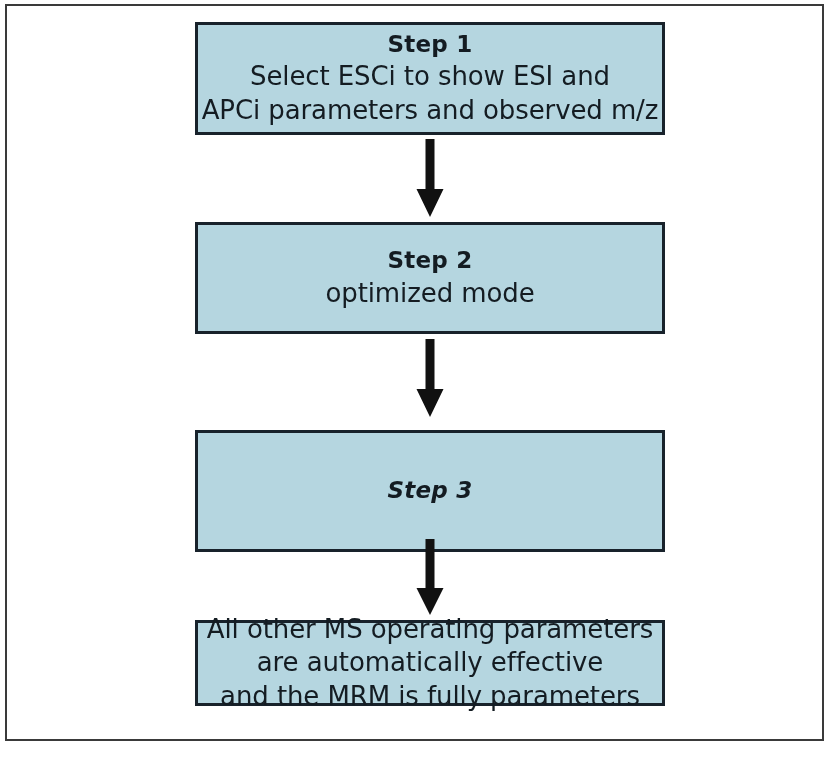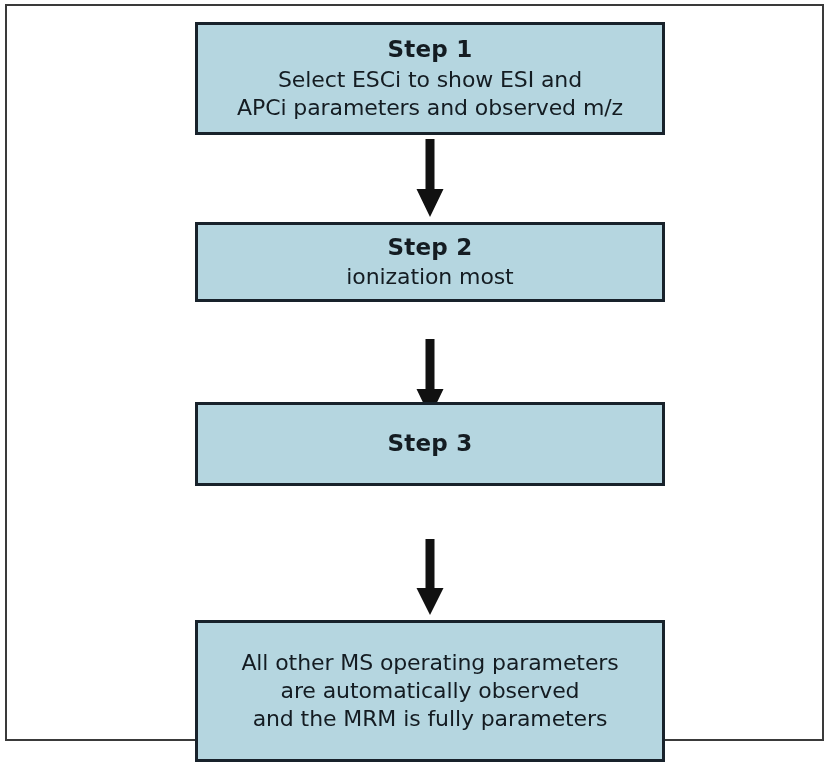--- a/index.html
+++ b/index.html
@@ -46,29 +46,29 @@
     color: #141c22;
     line-height: 1.28;
   }
   .node .title {
     font-weight: bold;
     font-size: 23px;
     letter-spacing: 0.2px;
     margin-bottom: 1px;
   }
   .node .line {
-    font-size: 22px;
+    font-size: 26px;
     font-weight: normal;
     letter-spacing: -0.1px;
     white-space: nowrap;
   }
   #node1 { top: 22px;  height: 113px; }
-  #node2 { top: 222px; height: 80px; }
-  #node3 { top: 402px; height: 84px; }
-  #node4 { top: 620px; height: 142px; }
+  #node2 { top: 222px; height: 112px; }
+  #node3 { top: 430px; height: 122px; font-style: italic; }
+  #node4 { top: 620px; height: 86px; }
 
   .arrow {
     position: absolute;
     left: 405px;
     width: 50px;
   }
   #arrow1 { top: 139px; height: 80px; }
   #arrow2 { top: 339px; height: 80px; }
   #arrow3 { top: 539px; height: 78px; }
   .arrow svg { display: block; width: 50px; height: 100%; }
@@ -86,37 +86,37 @@
   </div>
 
   <div class="arrow" id="arrow1">
     <svg viewBox="0 0 50 80" preserveAspectRatio="none" aria-hidden="true">
       <polygon points="20.5,0 29.5,0 29.5,50 38.5,50 25,78 11.5,50 20.5,50" fill="#111111"></polygon>
     </svg>
   </div>
 
   <div class="node" id="node2">
     <div class="title">Step 2</div>
-    <div class="line">ionization most</div>
+    <div class="line">optimized mode</div>
   </div>
 
   <div class="arrow" id="arrow2">
     <svg viewBox="0 0 50 80" preserveAspectRatio="none" aria-hidden="true">
       <polygon points="20.5,0 29.5,0 29.5,50 38.5,50 25,78 11.5,50 20.5,50" fill="#111111"></polygon>
     </svg>
   </div>
 
   <div class="node" id="node3">
     <div class="title">Step 3</div>
   </div>
 
   <div class="arrow" id="arrow3">
     <svg viewBox="0 0 50 78" preserveAspectRatio="none" aria-hidden="true">
       <polygon points="20.5,0 29.5,0 29.5,49 38.5,49 25,76 11.5,49 20.5,49" fill="#111111"></polygon>
     </svg>
   </div>
 
   <div class="node" id="node4">
     <div class="line">All other MS operating parameters</div>
-    <div class="line">are automatically observed</div>
+    <div class="line">are automatically effective</div>
     <div class="line">and the MRM is fully parameters</div>
   </div>
 </div>
 
 </body></html>

